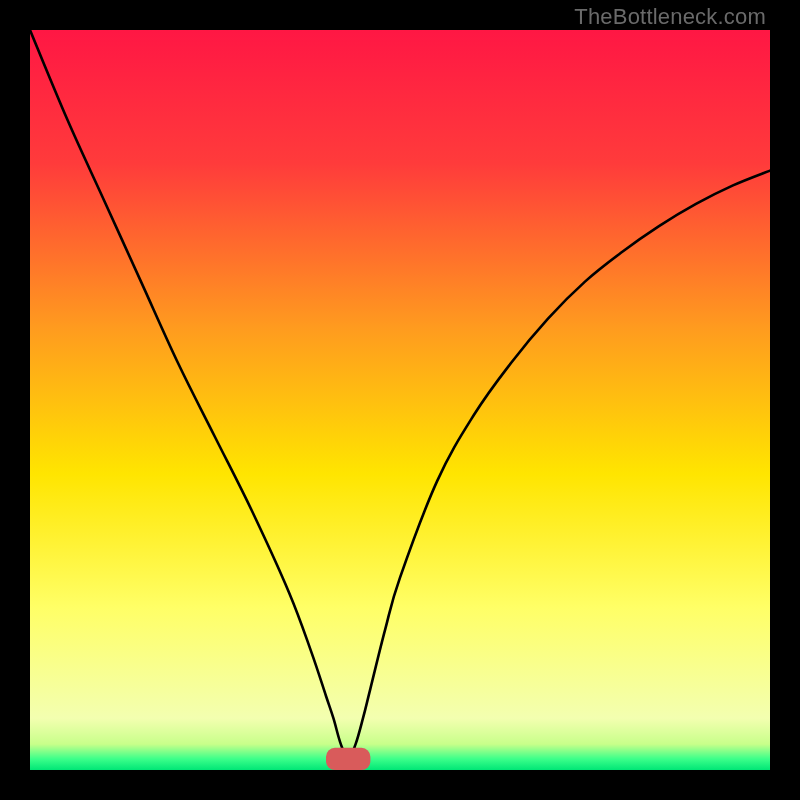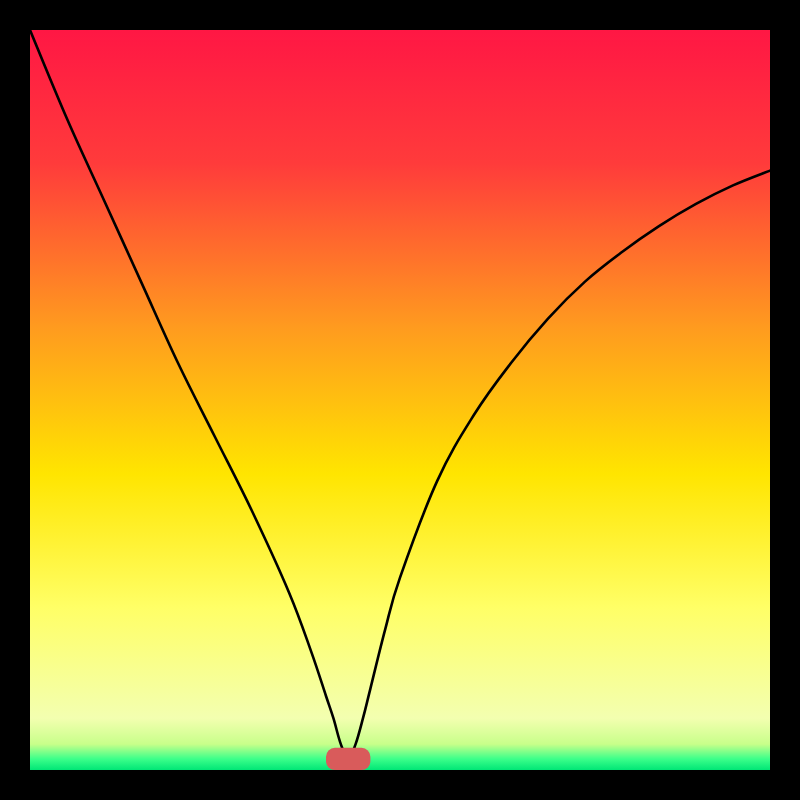--- a/index.html
+++ b/index.html
@@ -53,13 +53,14 @@
             <stop offset="96.5%" stop-color="#c8ff8a"></stop>
             <stop offset="98.5%" stop-color="#3cff8a"></stop>
             <stop offset="100%" stop-color="#00e676"></stop>
           </linearGradient>
       </defs>
       <rect x="0" y="0" width="100" height="100" fill="url(#bg-grad)"></rect>
       <path id="curve-path" fill="none" stroke="#000" stroke-width="2.6" stroke-linecap="round" vector-effect="non-scaling-stroke" d="M 0 0 C 0.8999999999999999 2.16, 3.2 7.86, 5 12 C 6.8 16.14, 8.2 19.04, 10 23 C 11.8 26.96, 13.2 30.040000000000003, 15 34 C 16.8 37.96, 18.2 41.21999999999999, 20 44.99999999999999 C 21.8 48.779999999999994, 23.2 51.4, 25 55 C 26.8 58.6, 28.2 61.22, 30 65 C 31.8 68.78, 33.56 72.58, 35 76 C 36.44 79.42, 37.1 81.48, 38 84 C 38.9 86.52, 39.46 88.38, 40 90 C 40.54 91.62, 40.64 91.83, 41 93 C 41.36 94.17, 41.64 95.51, 42 96.5 C 42.36 97.49, 42.64 98.5, 43 98.5 C 43.36 98.5, 43.64 97.49, 44 96.5 C 44.36 95.51, 44.64 94.35, 45 93 C 45.36 91.65, 45.46 91.16, 46 89 C 46.54 86.84, 47.28 83.7, 48 81 C 48.72 78.3, 48.74 77.6, 50 74 C 51.26 70.4, 53.20000000000001 64.96, 55.00000000000001 61 C 56.800000000000004 57.04, 58.2 54.88, 60 52 C 61.8 49.12, 63.2 47.33999999999999, 65 44.99999999999999 C 66.8 42.66, 68.2 40.98, 70 39 C 71.8 37.02, 73.2 35.62, 75 34 C 76.8 32.38, 78.2 31.35, 80 30 C 81.8 28.65, 83.2 27.67, 85 26.5 C 86.8 25.33, 88.2 24.49, 90 23.5 C 91.8 22.51, 93.2 21.81, 95 21 C 96.8 20.19, 99.1 19.36, 100 19"></path>
       <rect id="marker-rect" rx="1.2" ry="1.2" x="40" y="97" width="6" height="3" fill="#d95b5b"></rect>
     </svg>
   </div>
+  <div class="watermark">TheBottleneck.com</div>
 </div>
 
 </body></html>

